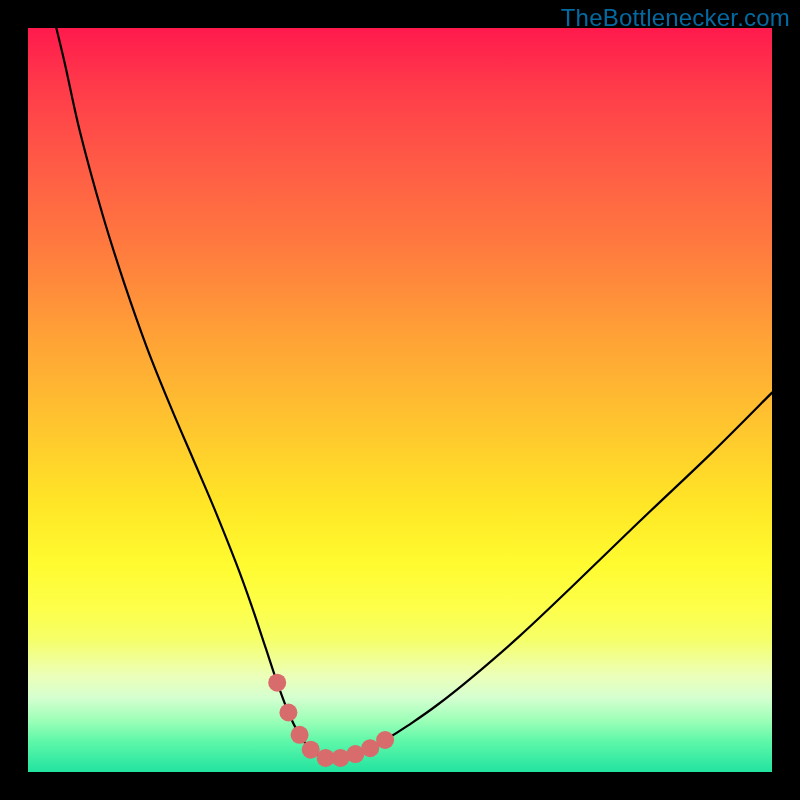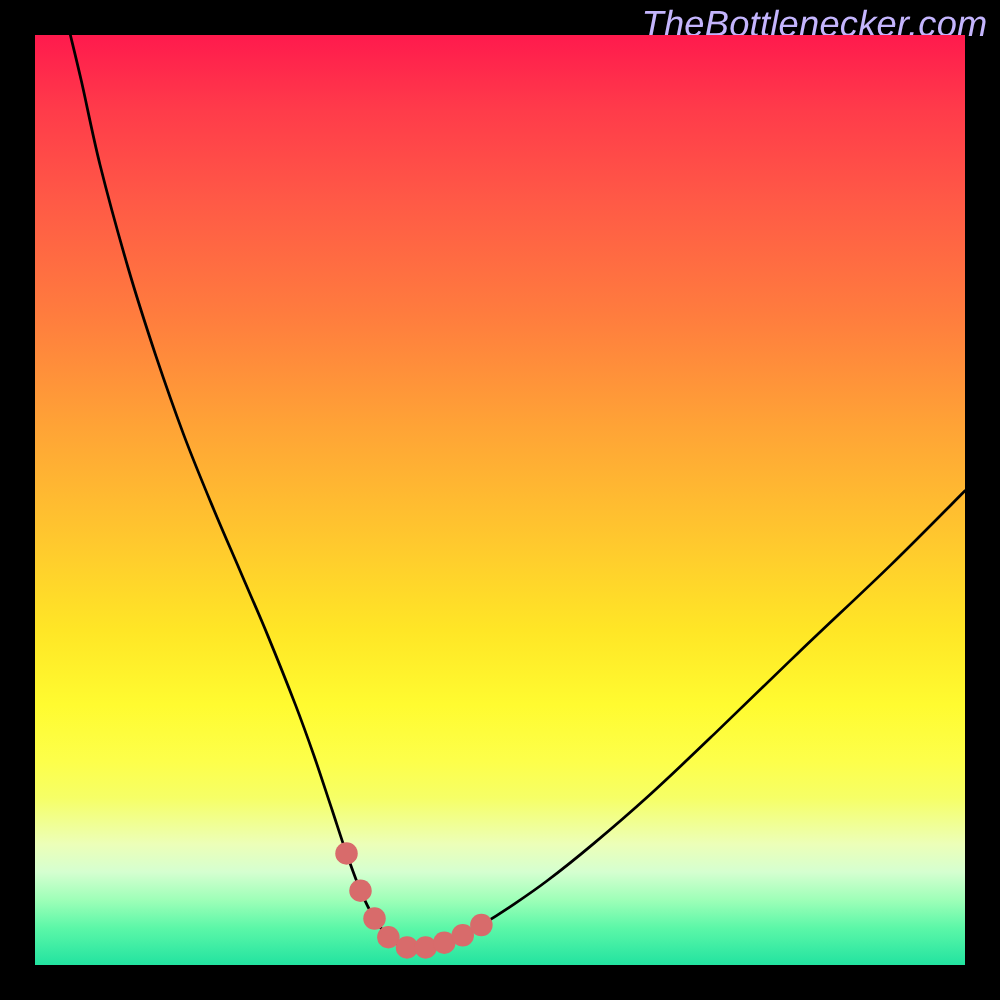--- a/index.html
+++ b/index.html
@@ -41,25 +41,24 @@
       #d5ffd0 90%,
       #9effb8 93%,
       #5cf7a8 96%,
       #22e3a0 100%
     );
   }
   .watermark {
     position: absolute;
     top: 4px;
     right: 10px;
-    color: #c4b5fd;
-    font-size: 29px;
+    color: #0369a1;
+    font-size: 24px;
     letter-spacing: 0.2px;
     font-weight: 400;
-    font-style: italic;
   }
   svg.curve {
     position: absolute;
     left: 0;
     top: 0;
     width: 744px;
     height: 744px;
     overflow: visible;
   }
 </style>

